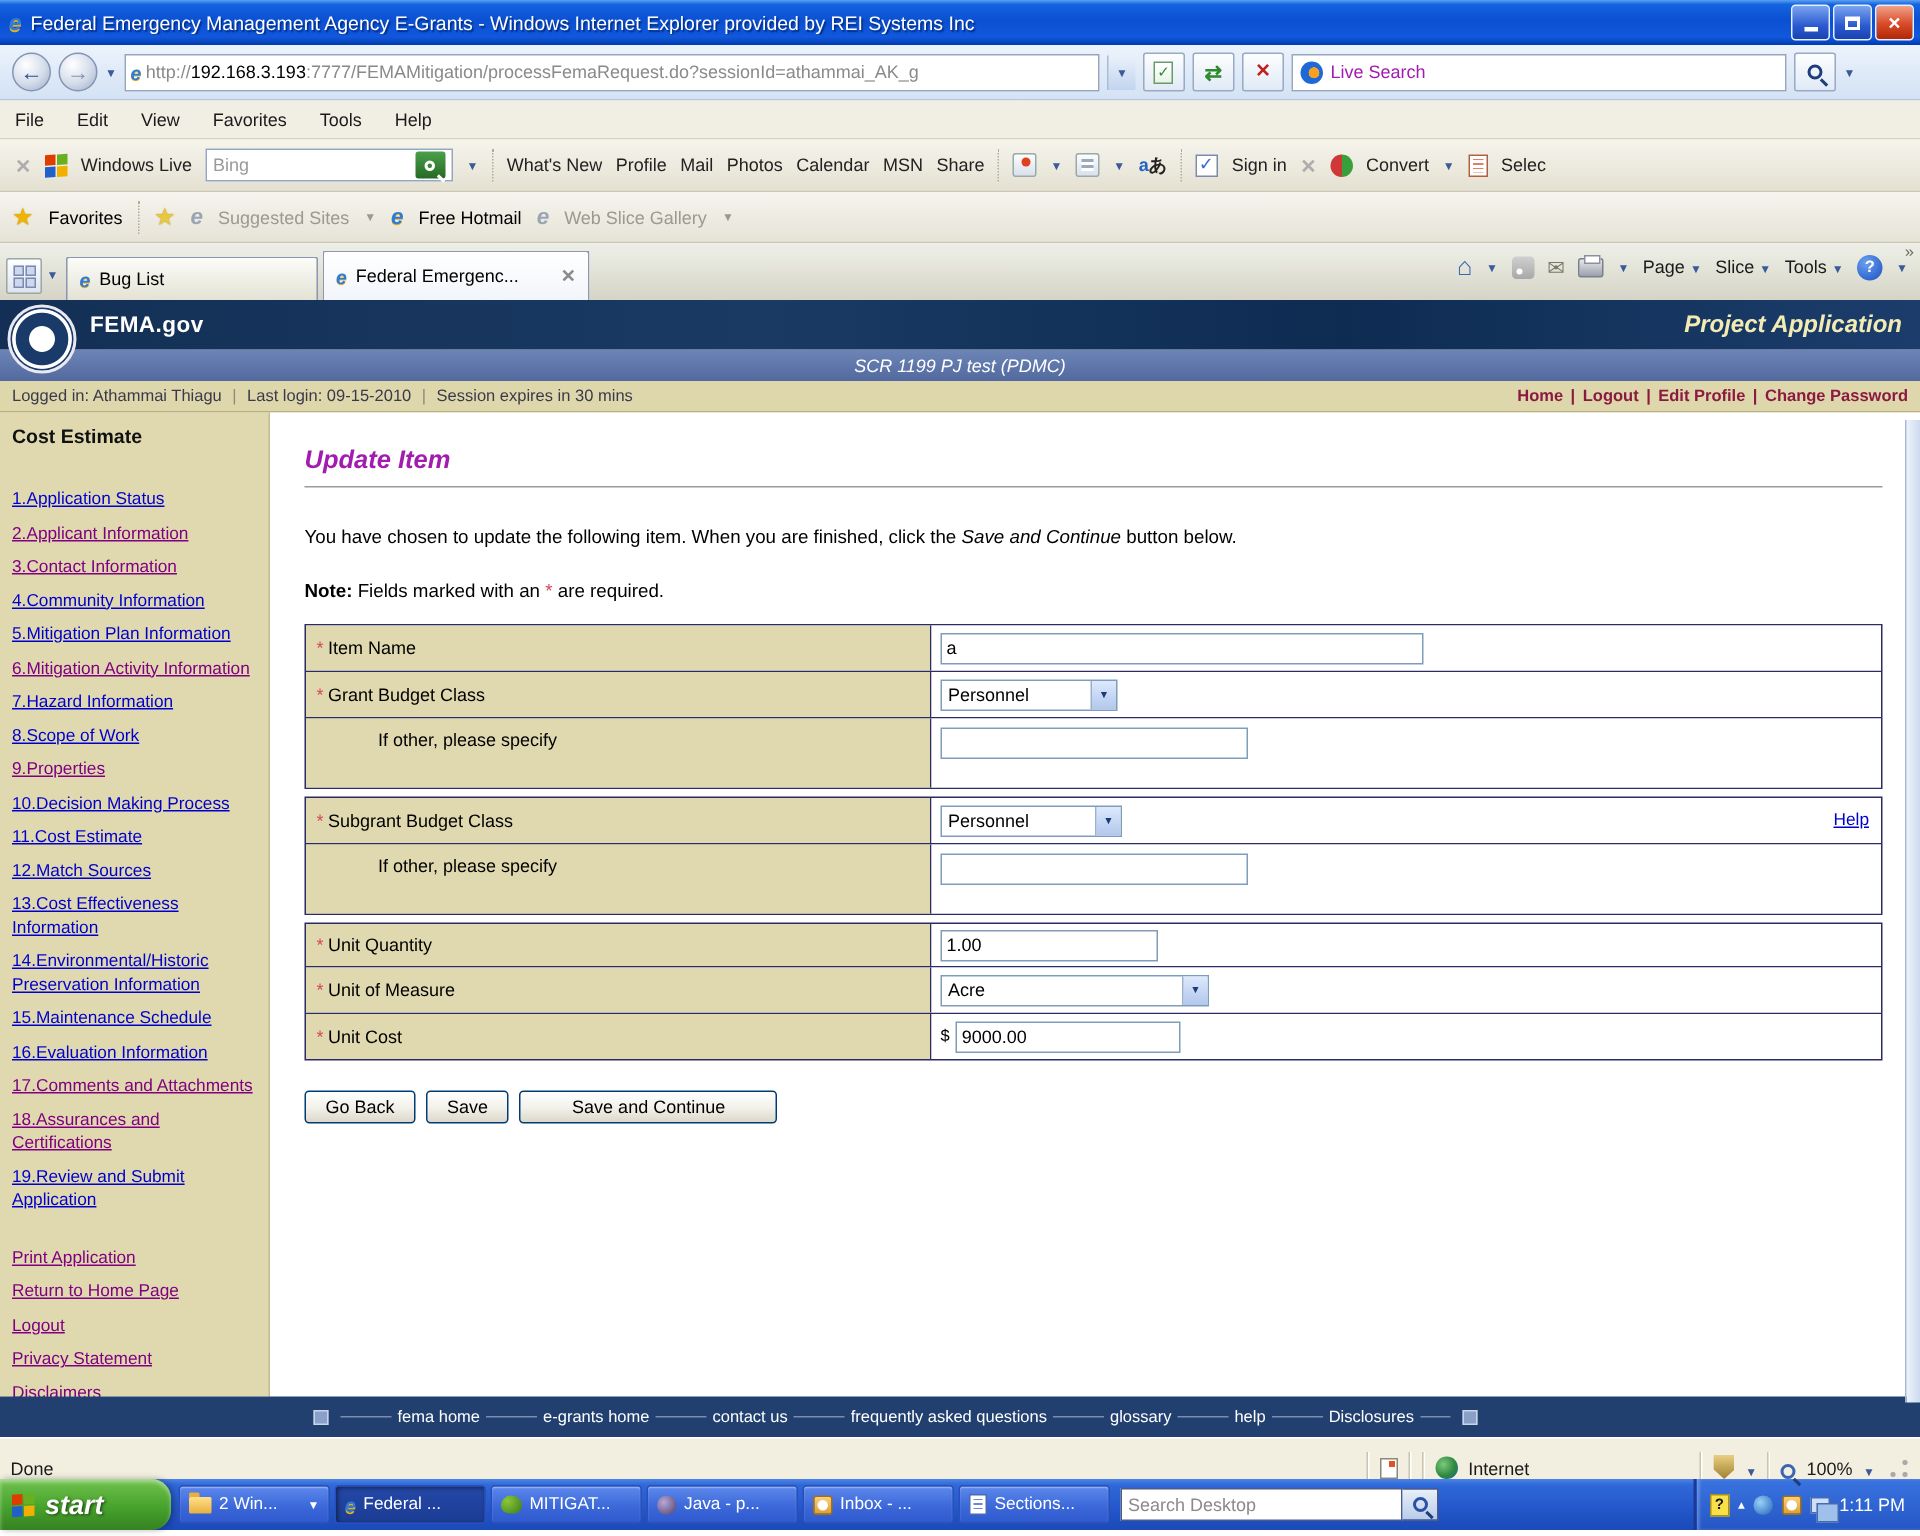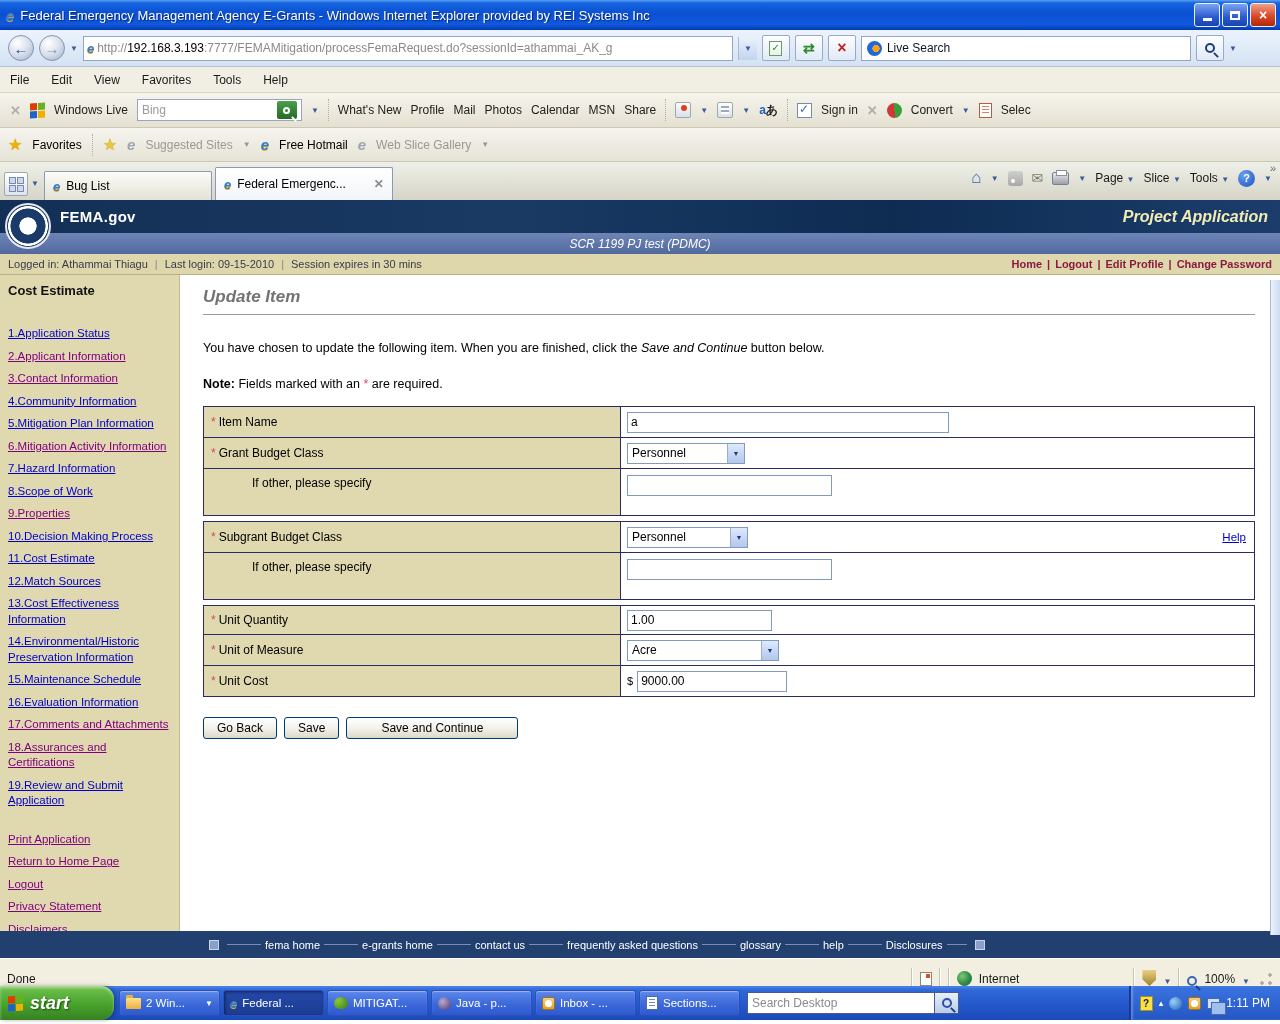--- a/index.html
+++ b/index.html
@@ -34,21 +34,21 @@
     display:flex; align-items:center; justify-content:center; }
   .abtn { width:28px; height:26px; border:1px solid #9aaac4; background:linear-gradient(#fdfeff,#e0eaf6);
     display:flex; align-items:center; justify-content:center; border-radius:2px; }
   .refresh-glyph { color:#2d8a2d; font-weight:bold; font-size:14px; }
   .stop-glyph { color:#c02020; font-weight:bold; font-size:16px; }
   .pagecheck-glyph { width:13px; height:15px; border:1px solid #6a9a6a; background:linear-gradient(#fff,#e8f4e8); position:relative; }
   .pagecheck-glyph::after { content:"✓"; position:absolute; left:1px; top:0px; color:#2d8a2d; font-size:10px; }
   .searchbox { width:330px; height:25px; background:#fff; border:1px solid #96a6c0; display:flex; align-items:center;
     gap:5px; padding:0 5px; }
   .bing-icon { width:15px; height:15px; border-radius:50%; background:radial-gradient(circle at 60% 50%, #f8a020 0 30%, #1e68d8 32%); }
-  .searchbox .ph { color:#0f172a; font-size:12px; }
+  .searchbox .ph { color:#a21caf; font-size:12px; }
   .mag { width:10px; height:10px; border:2px solid #1f3d7a; border-radius:50%; position:relative; }
   .mag::after { content:""; position:absolute; width:2px; height:6px; background:#1f3d7a; transform:rotate(-45deg);
     left:8px; top:7px; }
   .mag.white { border-color:#fff; } .mag.white::after { background:#fff; }
 
   
   .menurow { height:26px; background:#f1efe4; display:flex; align-items:center; gap:22px; padding:0 10px;
     font-size:12px; color:#1a1a1a; border-bottom:1px solid #d8d4c2; }
 
   
@@ -129,21 +129,21 @@
   .page { display:flex; height:656px; }
   .sidebar { width:180px; background:#e0d9b0; border-right:1px solid #c4bc8c; padding:8px 6px 0 8px; font-size:11.5px; }
   .sidebar h2 { font-size:13px; color:#101010; margin-bottom:28px; }
   .slink { display:block; margin-bottom:7px; color:#0000cc; text-decoration:underline; line-height:1.35; }
   .slink.visited { color:#800080; }
   .sgap { height:16px; }
   .content { flex:1; background:#fff; padding:10px 25px 0 23px; position:relative; }
   .scrollstrip { position:absolute; right:0; top:280px; width:10px; height:655px;
     background:linear-gradient(90deg,#eef3fb,#ccdaf0); border-left:1px solid #a8b8d4; z-index:8; }
 
-  h1.update { color:#737373; font-style:italic; font-weight:bold; font-size:17px; margin:2px 0 7px 0; }
+  h1.update { color:#a21caf; font-style:italic; font-weight:bold; font-size:17px; margin:12px 0 7px 0; }
   .rule { border-top:1px solid #9a9aa0; margin-bottom:26px; }
   .intro { font-size:12.5px; margin-bottom:22px; }
   .intro em { font-style:italic; }
   .note { font-size:12.5px; margin-bottom:15px; }
   .req { color:#d4485c; }
 
   .tbl { border:1px solid #2b2b66; margin-bottom:5px; }
   .trow { display:grid; grid-template-columns:417px 1fr; }
   .trow + .trow { border-top:1px solid #2b2b66; }
   .tlabel { background:#e0d9b0; padding:2px 6px 2px 7px; display:flex; align-items:center; font-size:12px;
@@ -486,21 +486,21 @@
         <div class="tval h28">
             <input class="txt" style="width: 145px;" value="1.00">
           </div>
       </div>
       <div class="trow">
         <div class="tlabel h30">
             <span class="req">*</span>
             <span>Unit of Measure</span>
           </div>
         <div class="tval h30">
-          <span class="sel" style="width:152px">
+          <span class="sel" style="width:179px">
               <span class="sval">Acre</span>
               <span class="sarrow">▼</span>
             </span>
         </div>
       </div>
       <div class="trow">
         <div class="tlabel h30">
             <span class="req">*</span>
             <span>Unit Cost</span>
           </div>

